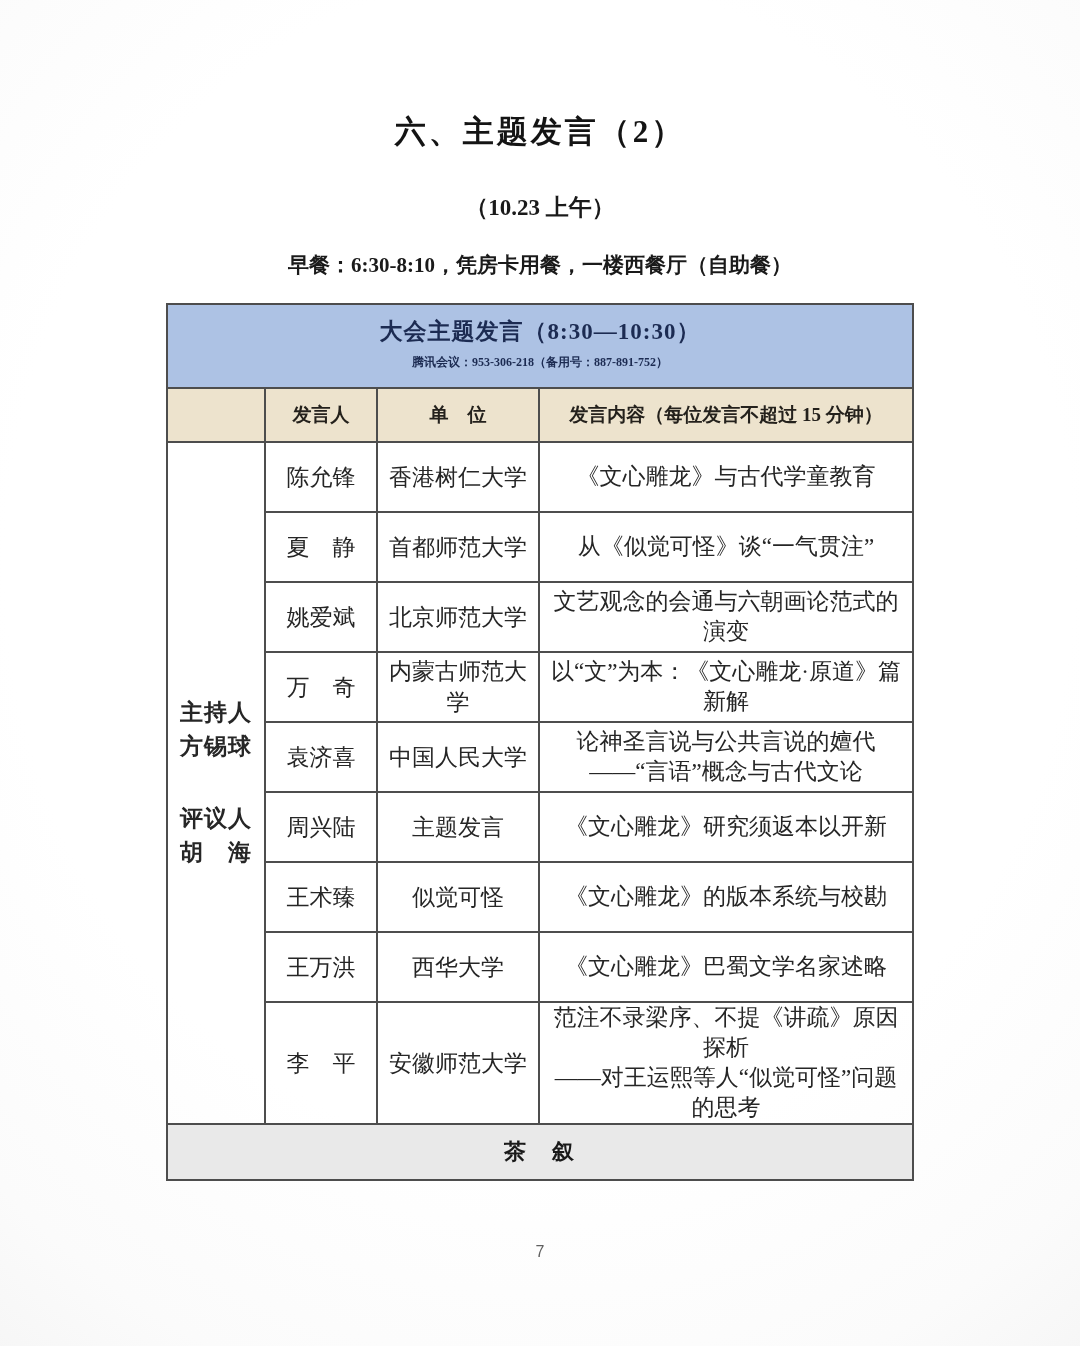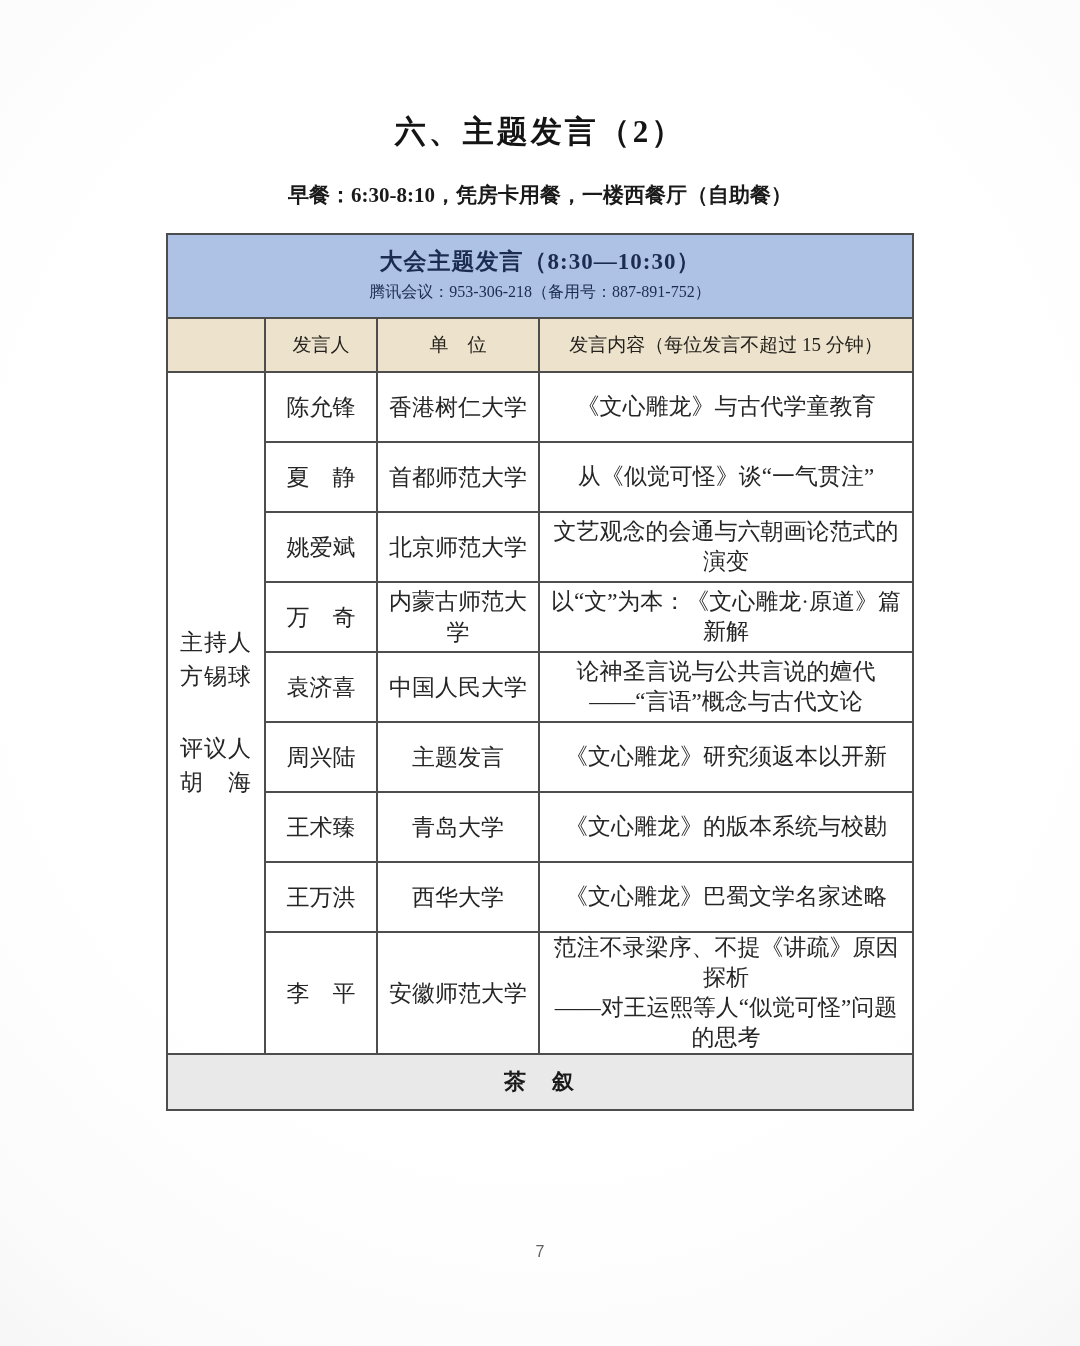--- a/index.html
+++ b/index.html
@@ -61,43 +61,43 @@
     background: #adc2e4;
     color: #1c2b52;
   }
   .header-line1 {
     font-size: 23px;
     font-weight: bold;
     line-height: 32px;
     letter-spacing: 1px;
   }
   .header-line2 {
-    font-size: 16px;
-    font-weight: normal;
+    font-size: 12px;
+    font-weight: bold;
     line-height: 28px;
   }
   tr.row-cols td {
     height: 54px;
     background: #ede3cd;
     font-size: 19px;
-    font-weight: normal;
+    font-weight: bold;
     color: #24211c;
   }
   tr.row-data td {
     height: 70px;
     background: transparent;
     font-size: 23px;
     color: #262626;
   }
   tr.row-data.tall td {
     height: 76px;
   }
   td.moderator-cell {
     font-size: 19px;
-    font-weight: normal;
+    font-weight: bold;
     color: #1f1f1f;
   }
   .mod-line {
     line-height: 34px;
     letter-spacing: 1px;
   }
   .mod-gap { height: 38px; }
   td.content-cell {
     white-space: pre-line;
     line-height: 30px;
@@ -120,20 +120,21 @@
     color: #5f5f5f;
     font-family: "Liberation Sans", "DejaVu Sans", sans-serif;
   }
 </style>
 </head>
 <body>
 
 <div class="page">
 
   <div class="doc-title">六、主题发言（2）</div>
+  <div class="doc-subtitle">（10.23 上午）</div>
   <div class="breakfast-line">早餐：6:30-8:10，凭房卡用餐，一楼西餐厅（自助餐）</div>
 
   <table class="schedule">
     <colgroup>
       <col style="width:98px">
       <col style="width:112px">
       <col style="width:162px">
       <col style="width:374px">
     </colgroup>
     <tbody>
@@ -190,21 +191,21 @@
       </tr>
 
       <tr class="row-data">
         <td>周兴陆</td>
         <td>主题发言</td>
         <td class="content-cell">《文心雕龙》研究须返本以开新</td>
       </tr>
 
       <tr class="row-data">
         <td>王术臻</td>
-        <td>青岛大学</td>
+        <td>似觉可怪</td>
         <td class="content-cell">《文心雕龙》的版本系统与校勘</td>
       </tr>
 
       <tr class="row-data">
         <td>王万洪</td>
         <td>西华大学</td>
         <td class="content-cell">《文心雕龙》巴蜀文学名家述略</td>
       </tr>
 
       <tr class="row-data tall">

